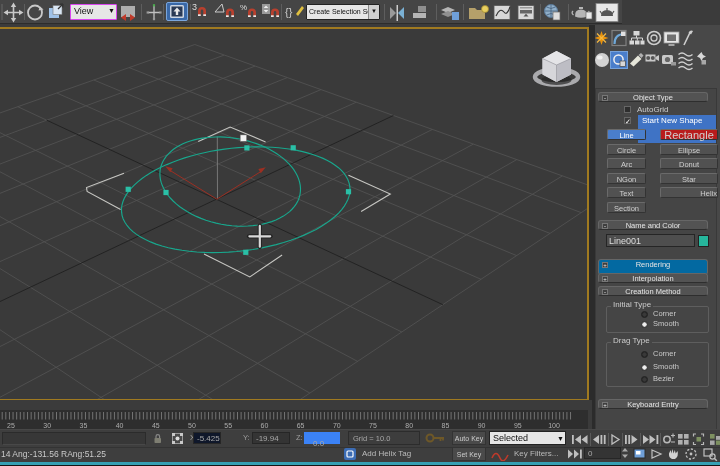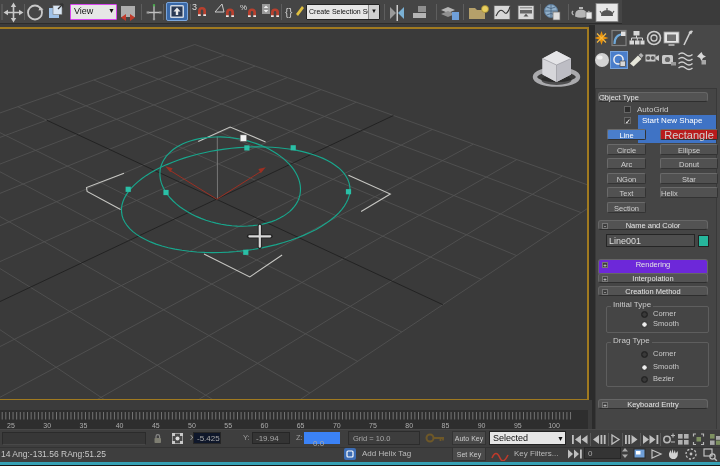--- a/index.html
+++ b/index.html
@@ -275,46 +275,46 @@
 <g transform="translate(111.5,33)">
 <path d="M -3 -5 l 3 -3 l 1.5 3 l 3 1.5 l -3 1.5 l -1.5 3 l -1.5 -3 l -3 -1.5 Z" fill="#d8d8d8"></path>
 <rect x="0" y="0" width="4.5" height="4.5" fill="#a8a8a8"></rect>
 </g>
 </svg>
       </div>
 <div style="position:absolute;left:5px;top:63px;width:122px;height:360px;background:#454545;border:1px solid #393939">
 </div>
 <div style="position:absolute;left:8px;top:67px;width:110px;height:10px;background:#535353;border:1px solid #666;border-bottom-color:#2e2e2e;border-radius:3px">
 <div style="position:absolute;left:3px;top:1.5px;width:6px;height:6px;background:#3e3e3e;border:1px solid #777;font-size:6px;line-height:5px;text-align:center;color:#eee">-</div>
-<div style="position:absolute;left:0;top:0px;width:100%;font-size:7.5px;color:#e4e4e4">Object Type</div>
+<div style="position:absolute;left:0;top:0px;width:100%;text-align:center;font-size:7.5px;color:#e4e4e4">Object Type</div>
 </div>
 <div style="position:absolute;left:34px;top:81px;width:7px;height:7px;background:#2e2e2e;border:1px solid #666"></div>
 <span style="position:absolute;left:47px;top:80px;font-size:8px;color:#ccc">AutoGrid</span>
 <div style="position:absolute;left:34px;top:92px;width:7px;height:7px;background:#3a3a3a;border:1px solid #666;color:#fff;font-size:7px;line-height:7px;text-align:center">✓</div>
 <div style="position:absolute;left:48px;top:90px;width:78px;height:28px;background:#3f73c5;color:#fff;font-size:8px;line-height:11px;padding-left:4px">Start New Shape</div>
 <div style="position:absolute;left:17px;top:104px;width:39px;height:11px;background:#4a7ecb;border:1px solid #333;border-top-color:#6a6a6a;border-left-color:#6a6a6a;border-radius:2px;text-align:center;font-size:7.5px;color:#fff;line-height:11px">Line</div>
 <div style="position:absolute;left:70px;top:104px;width:58px;height:11px;background:#b91c1c;border:1px solid #333;border-top-color:#6a6a6a;border-left-color:#6a6a6a;border-radius:2px;text-align:center;font-size:11px;color:#cfcfcf;line-height:11px">Rectangle</div>
 <div style="position:absolute;left:17px;top:118.5px;width:39px;height:11px;background:#515151;border:1px solid #333;border-top-color:#6a6a6a;border-left-color:#6a6a6a;border-radius:2px;text-align:center;font-size:7.5px;color:#cfcfcf;line-height:11px">Circle</div>
 <div style="position:absolute;left:70px;top:118.5px;width:58px;height:11px;background:#515151;border:1px solid #333;border-top-color:#6a6a6a;border-left-color:#6a6a6a;border-radius:2px;text-align:center;font-size:7.5px;color:#cfcfcf;line-height:11px">Ellipse</div>
 <div style="position:absolute;left:17px;top:133px;width:39px;height:11px;background:#515151;border:1px solid #333;border-top-color:#6a6a6a;border-left-color:#6a6a6a;border-radius:2px;text-align:center;font-size:7.5px;color:#cfcfcf;line-height:11px">Arc</div>
 <div style="position:absolute;left:70px;top:133px;width:58px;height:11px;background:#515151;border:1px solid #333;border-top-color:#6a6a6a;border-left-color:#6a6a6a;border-radius:2px;text-align:center;font-size:7.5px;color:#cfcfcf;line-height:11px">Donut</div>
 <div style="position:absolute;left:17px;top:147.5px;width:39px;height:11px;background:#515151;border:1px solid #333;border-top-color:#6a6a6a;border-left-color:#6a6a6a;border-radius:2px;text-align:center;font-size:7.5px;color:#cfcfcf;line-height:11px">NGon</div>
 <div style="position:absolute;left:70px;top:147.5px;width:58px;height:11px;background:#515151;border:1px solid #333;border-top-color:#6a6a6a;border-left-color:#6a6a6a;border-radius:2px;text-align:center;font-size:7.5px;color:#cfcfcf;line-height:11px">Star</div>
 <div style="position:absolute;left:17px;top:162px;width:39px;height:11px;background:#515151;border:1px solid #333;border-top-color:#6a6a6a;border-left-color:#6a6a6a;border-radius:2px;text-align:center;font-size:7.5px;color:#cfcfcf;line-height:11px">Text</div>
-<div style="position:absolute;left:70px;top:162px;width:58px;height:11px;background:#515151;border:1px solid #333;border-top-color:#6a6a6a;border-left-color:#6a6a6a;border-radius:2px;text-align:left;font-size:7.5px;color:#cfcfcf;line-height:11px">Helix</div>
+<div style="position:absolute;left:70px;top:162px;width:58px;height:11px;background:#515151;border:1px solid #333;border-top-color:#6a6a6a;border-left-color:#6a6a6a;border-radius:2px;text-align:right;font-size:7.5px;color:#cfcfcf;line-height:11px">Helix</div>
 <div style="position:absolute;left:17px;top:176.5px;width:39px;height:11px;background:#515151;border:1px solid #333;border-top-color:#6a6a6a;border-left-color:#6a6a6a;border-radius:2px;text-align:center;font-size:7.5px;color:#cfcfcf;line-height:11px">Section</div>
 <div style="position:absolute;left:8px;top:195px;width:110px;height:10px;background:#535353;border:1px solid #666;border-bottom-color:#2e2e2e;border-radius:3px">
 <div style="position:absolute;left:3px;top:1.5px;width:6px;height:6px;background:#3e3e3e;border:1px solid #777;font-size:6px;line-height:5px;text-align:center;color:#eee">-</div>
 <div style="position:absolute;left:0;top:0px;width:100%;text-align:center;font-size:7.5px;color:#e4e4e4">Name and Color</div>
 </div>
 <div style="position:absolute;left:16px;top:209px;width:89px;height:13px;background:#4e4e4e;border:1px solid #252525">
  <span style="position:absolute;left:2px;top:1px;font-size:9px;color:#ddd">Line001</span>
 </div>
 <div style="position:absolute;left:108px;top:209.5px;width:11px;height:12px;background:#26b69c;border:1px solid #222"></div>
-<div style="position:absolute;left:8px;top:234px;width:110px;height:16px;background:#6d28d9;border:1px solid #666;border-bottom-color:#2e2e2e;border-radius:3px">
+<div style="position:absolute;left:8px;top:234px;width:110px;height:16px;background:#0369a1;border:1px solid #666;border-bottom-color:#2e2e2e;border-radius:3px">
 <div style="position:absolute;left:3px;top:1.5px;width:6px;height:6px;background:#3e3e3e;border:1px solid #777;font-size:6px;line-height:5px;text-align:center;color:#eee">+</div>
 <div style="position:absolute;left:0;top:0px;width:100%;text-align:center;font-size:7.5px;color:#e4e4e4">Rendering</div>
 </div>
 <div style="position:absolute;left:8px;top:248px;width:110px;height:10px;background:#535353;border:1px solid #666;border-bottom-color:#2e2e2e;border-radius:3px">
 <div style="position:absolute;left:3px;top:1.5px;width:6px;height:6px;background:#3e3e3e;border:1px solid #777;font-size:6px;line-height:5px;text-align:center;color:#eee">+</div>
 <div style="position:absolute;left:0;top:0px;width:100%;text-align:center;font-size:7.5px;color:#e4e4e4">Interpolation</div>
 </div>
 <div style="position:absolute;left:8px;top:261px;width:110px;height:10px;background:#535353;border:1px solid #666;border-bottom-color:#2e2e2e;border-radius:3px">
 <div style="position:absolute;left:3px;top:1.5px;width:6px;height:6px;background:#3e3e3e;border:1px solid #777;font-size:6px;line-height:5px;text-align:center;color:#eee">-</div>
 <div style="position:absolute;left:0;top:0px;width:100%;text-align:center;font-size:7.5px;color:#e4e4e4">Creation Method</div>

